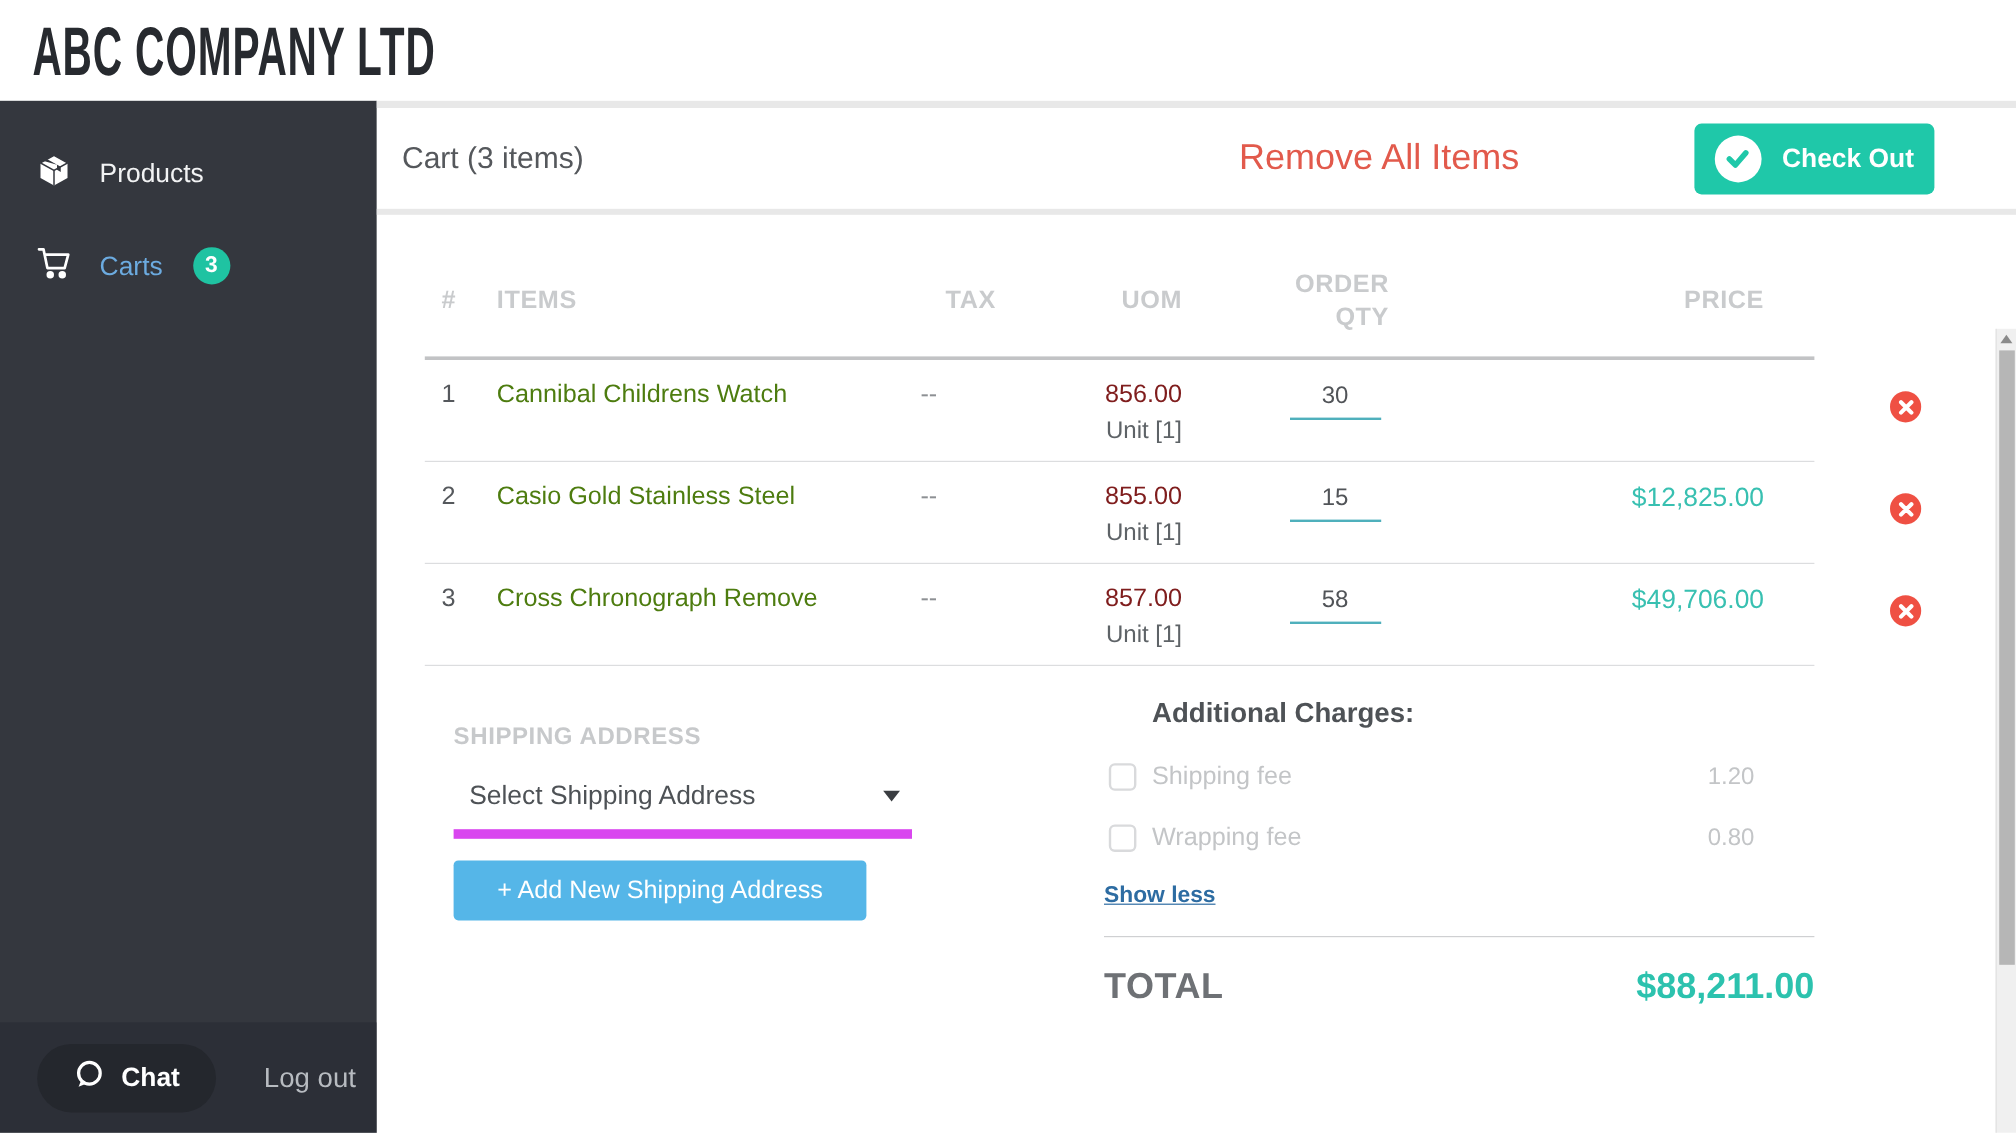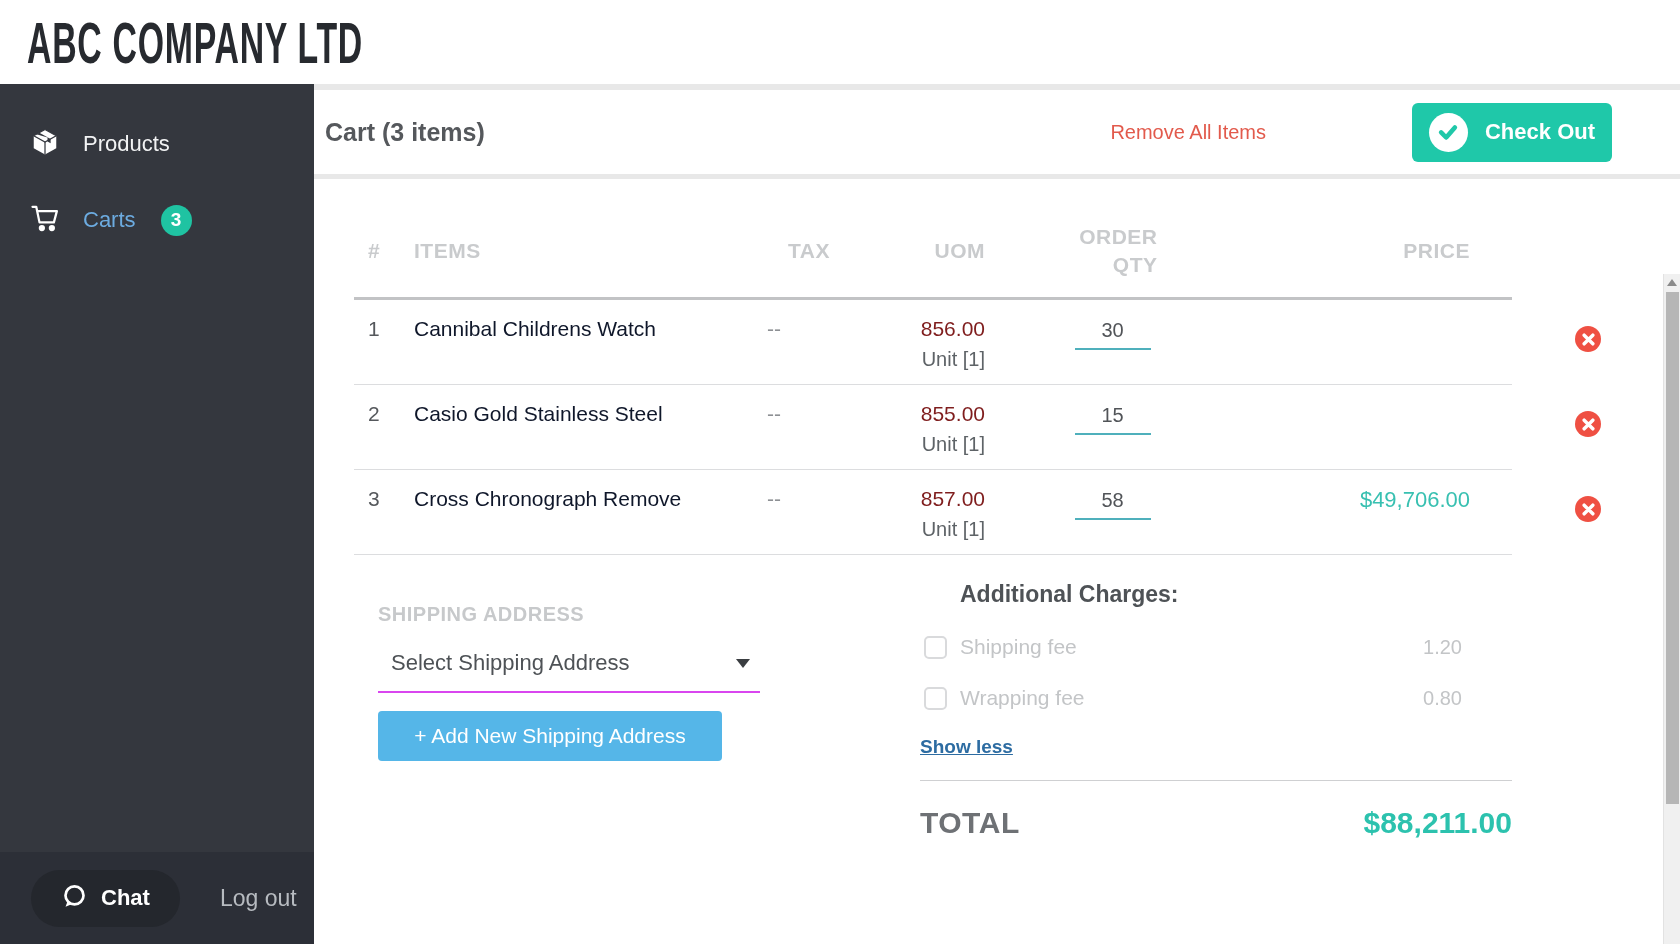--- a/index.html
+++ b/index.html
@@ -27,23 +27,23 @@
   .chat-pill { margin-left:31px; height:57px; padding:0 30px; background:#24272d; border-radius:30px;
     display:flex; align-items:center; gap:13px; cursor:pointer; }
   .chat-pill .label { color:#fff; font-size:22px; font-weight:700; }
   .logout { color:#b7bbc0; font-size:23px; margin-left:40px; cursor:pointer; }
 
   
   .main { flex:1; position:relative; background:#fff; }
   .hline { background:#e8e8e8; }
   .topline { height:6px; }
   .cart-header { height:84px; display:flex; align-items:center; }
-  .cart-title { font-size:25px; color:#55585c; margin-left:11px;font-weight:bold; }
+  .cart-title { font-size:25px; color:#55585c; margin-left:21px; }
   .spacer { flex:1; }
-  .remove-all { color:#e25a4c; font-size:20px; margin-right:146px; cursor:pointer; }
+  .remove-all { color:#e25a4c; font-size:30px; margin-right:146px; cursor:pointer; }
   .checkout-btn { width:200px; height:59px; background:#1fc8a9; border:none; border-radius:6px;
     display:flex; align-items:center; justify-content:center; gap:17px; margin-right:68px; cursor:pointer; }
   .checkout-btn .label { color:#fff; font-size:22px; font-weight:700; }
   .check-circle { width:39px; height:39px; border-radius:50%; background:#fff;
     display:flex; align-items:center; justify-content:center; }
   .midline { height:5px; }
 
   .content { position:relative; height:765px; }
 
   
@@ -54,38 +54,38 @@
   .th-num { padding-left:14px; }
   .th-items { padding-left:14px; }
   .th-tax { text-align:center; padding-left:70px; }
   .th-uom { text-align:right; }
   .th-qty { text-align:right; line-height:1.35; }
   .th-price { text-align:right; }
   .thead-line { height:3px; background:#c2c3c5; }
 
   .item-row { position:relative; height:85px; padding-top:17px; border-bottom:1px solid #dcdddf; }
   .c-num { padding-left:14px; font-size:21px; color:#55585c; }
-  .c-name { padding-left:14px; font-size:21px; color:#0f172a; }
+  .c-name { padding-left:14px; font-size:21px; color:#4d7c0f; }
   .c-tax { text-align:center; font-size:21px; color:#8d9094; }
   .c-uom { text-align:right; }
   .uom-price { font-size:21px; color:#7f1d1d; }
   .uom-unit { font-size:20px; color:#5e6367; margin-top:7px; }
   .c-qty { display:flex; flex-direction:column; align-items:center; }
   .qty-input { width:76px; border:none; border-bottom:2px solid #4fb0bc; text-align:center;
     font-size:20px; color:#515458; font-family:"Liberation Sans",sans-serif; padding:2px 0 6px 0;
     background:transparent; outline:none; }
   .c-price { text-align:right; font-size:22px; color:#38c0b1; }
   .delete-btn { position:absolute; right:-89px; top:26px; width:26px; height:26px; border:none;
     border-radius:50%; background:#ef5043; display:flex; align-items:center; justify-content:center;
     cursor:pointer; padding:0; }
 
   
   .shipping { position:absolute; left:64px; top:424px; width:382px; }
   .ship-label { font-size:20px; font-weight:700; color:#c7c9cb; letter-spacing:0.5px; }
-  .ship-select { margin-top:24px; border-bottom:2px solid #d946ef; padding-bottom:15px;
+  .ship-select { margin-top:24px; border-bottom:8px solid #d946ef; padding-bottom:15px;
     display:flex; align-items:center; cursor:pointer; }
   .ship-select .value { font-size:22px; color:#4e5256; padding-left:13px; flex:1; }
   .dd-arrow { width:0; height:0; border-left:7px solid transparent; border-right:7px solid transparent;
     border-top:9px solid #3a3d41; margin-right:10px; }
   .add-addr-btn { margin-top:18px; width:344px; height:50px; background:#55b6e8; border:none;
     border-radius:4px; color:#fff; font-size:21px; font-family:"Liberation Sans",sans-serif; cursor:pointer; }
 
   
   .charges { position:absolute; left:606px; top:402px; width:592px; }
   .charges-title { font-size:23px; font-weight:700; color:#4e5256; margin-left:40px; }
@@ -213,20 +213,21 @@
           <div class="c-num">2</div>
           <div class="c-name">Casio Gold Stainless Steel</div>
           <div class="c-tax">--</div>
           <div class="c-uom">
             <div class="uom-price">855.00</div>
             <div class="uom-unit">Unit [1]</div>
           </div>
           <div class="c-qty">
               <input class="qty-input" value="15" style="">
             </div>
+          <div class="c-price">$12,825.00</div>
           <div></div>
           <button class="delete-btn">
             <svg width="13" height="13" viewBox="0 0 12 12" stroke="#fff" stroke-width="3.2" stroke-linecap="round">
                 <path d="M2 2 L10 10 M10 2 L2 10"></path>
               </svg>
           </button>
         </div>
 
         <div class="trow item-row">
           <div class="c-num">3</div>

